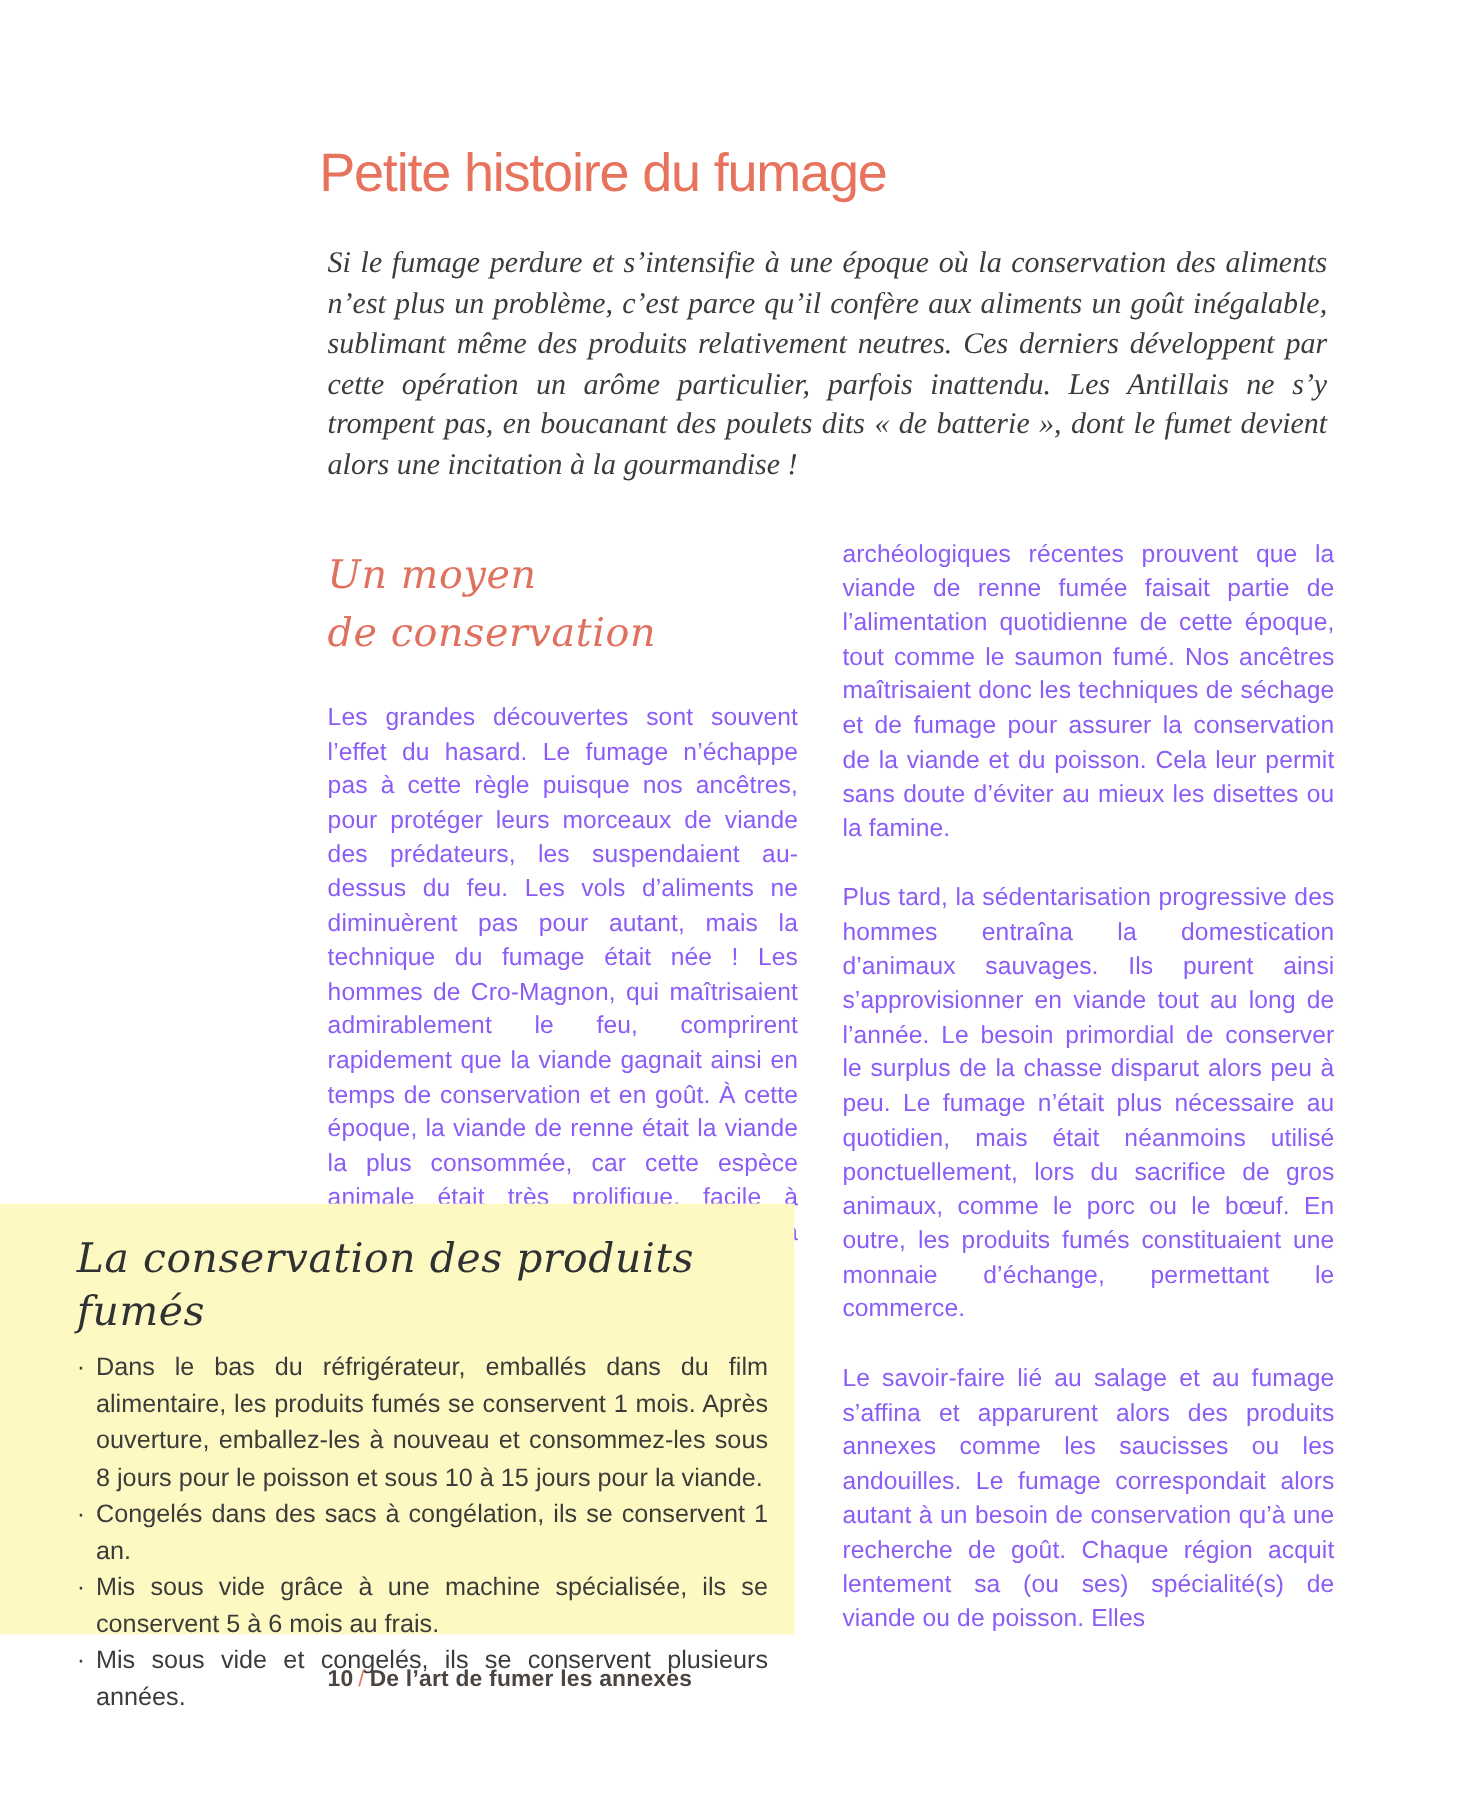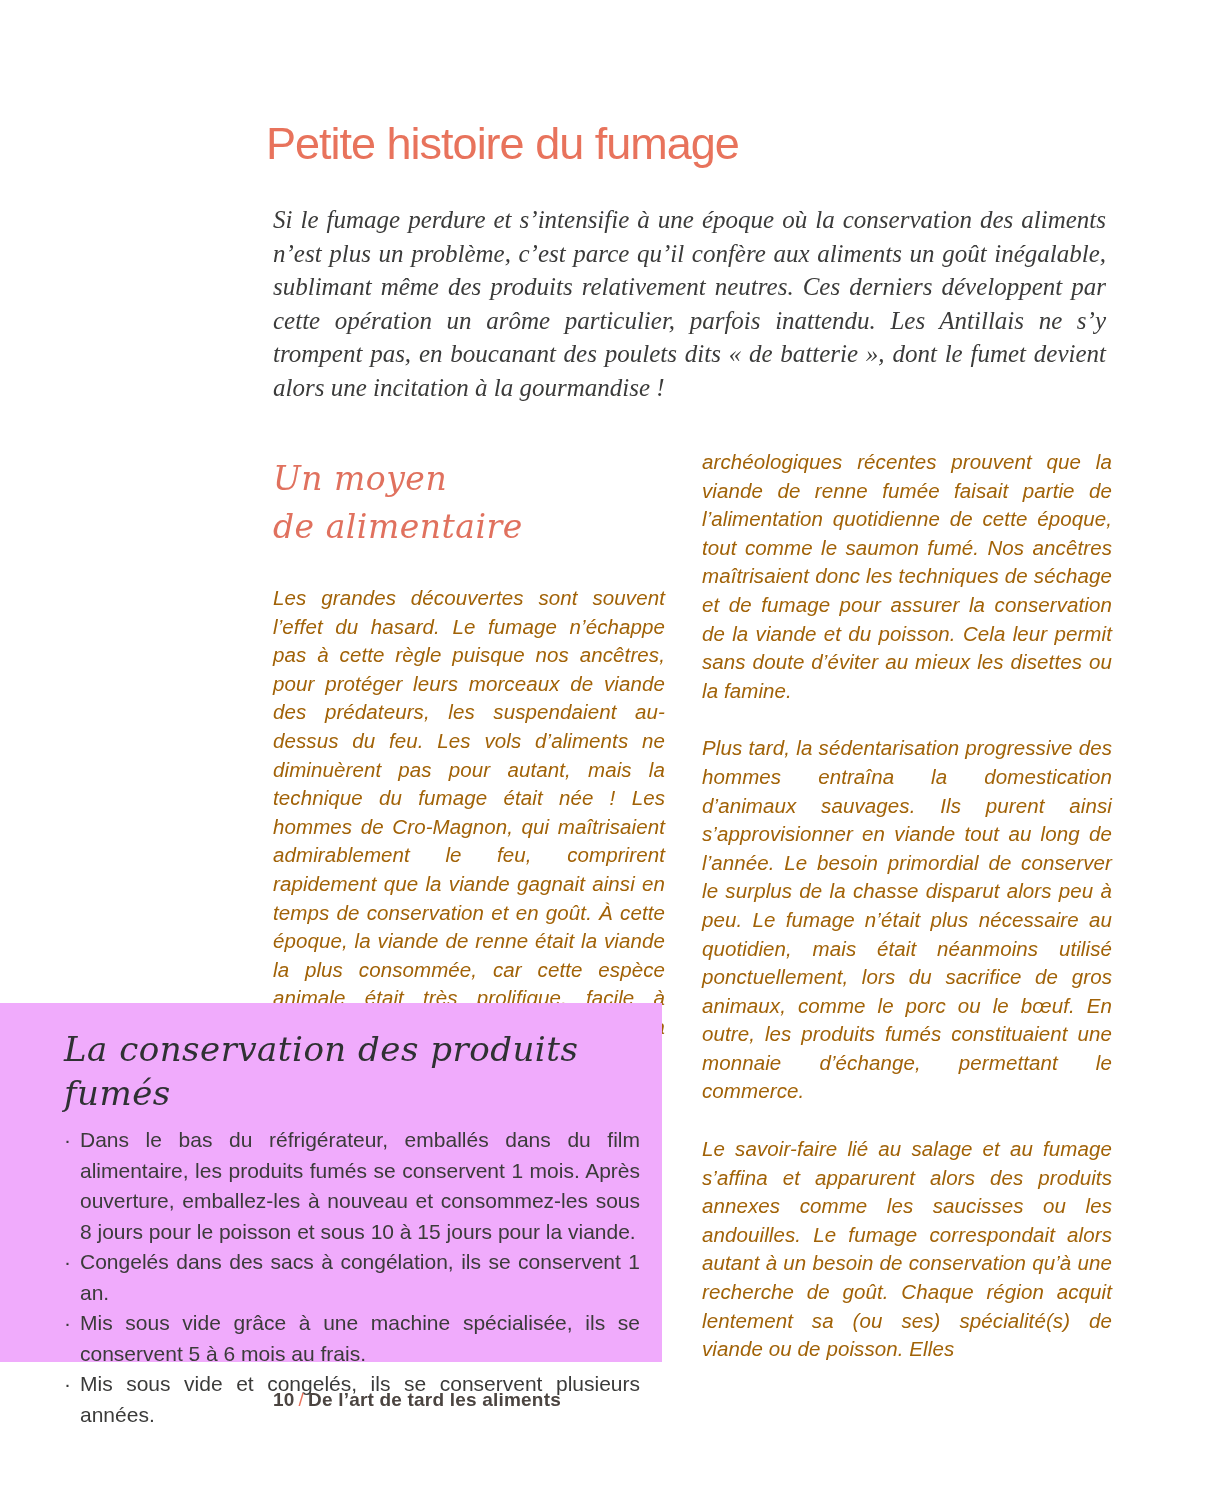--- a/index.html
+++ b/index.html
@@ -48,25 +48,24 @@
     position: absolute;
     left: 273px;
     top: 455px;
     width: 392px;
   }
   .body-par {
     font-family: "Liberation Sans", sans-serif;
     font-weight: 300;
     font-size: 20.5px;
     line-height: 28.6px;
-    color: #a16207;
+    color: #8b5cf6;
     text-align: justify;
     hyphens: auto;
     letter-spacing: 0.1px;
-    font-style: italic;
   }
   .col-left-par {
     position: absolute;
     left: 273px;
     top: 584px;
     width: 392px;
   }
   .col-right {
     position: absolute;
     left: 702px;
@@ -79,21 +78,21 @@
   }
   .col-right .body-par + .body-par {
     margin-top: 29px;
   }
   .info-box {
     position: absolute;
     left: 0;
     top: 1003px;
     width: 662px;
     height: 359px;
-    background: #f0abfc;
+    background: #fef9c3;
     padding: 24px 22px 0 64px;
   }
   .info-box-heading {
     font-family: "DejaVu Serif", cursive;
     font-style: italic;
     font-size: 34px;
     line-height: 44px;
     color: #2f3133;
     letter-spacing: 0.5px;
     margin-bottom: 10px;
@@ -130,21 +129,21 @@
 <body>
 
 <div class="page">
 
   <h1 class="page-title">Petite histoire du fumage</h1>
 
   <p class="intro">Si le fumage perdure et s’intensifie à une époque où la conservation des aliments n’est plus un problème, c’est parce qu’il confère aux aliments un goût inégalable, sublimant même des produits relativement neutres. Ces derniers développent par cette opération un arôme particulier, parfois inattendu. Les Antillais ne s’y trompent pas, en boucanant des poulets dits « de batterie », dont le fumet devient alors une incitation à la gourmandise !</p>
 
   <div class="col-left-heading script-heading">
     <div>Un moyen</div>
-    <div>de alimentaire</div>
+    <div>de conservation</div>
   </div>
 
   <p class="col-left-par body-par">Les grandes découvertes sont souvent l’effet du hasard. Le fumage n’échappe pas à cette règle puisque nos ancêtres, pour protéger leurs morceaux de viande des prédateurs, les suspendaient au-dessus du feu. Les vols d’aliments ne diminuèrent pas pour autant, mais la technique du fumage était née ! Les hommes de Cro-Magnon, qui maîtrisaient admirablement le feu, comprirent rapidement que la viande gagnait ainsi en temps de conservation et en goût. À cette époque, la viande de renne était la viande la plus consommée, car cette espèce animale était très prolifique, facile à attraper et consommable du museau à la queue. Des fouilles</p>
 
   <div class="col-right">
     <p class="body-par">archéologiques récentes prouvent que la viande de renne fumée faisait partie de l’alimentation quotidienne de cette époque, tout comme le saumon fumé. Nos ancêtres maîtrisaient donc les techniques de séchage et de fumage pour assurer la conservation de la viande et du poisson. Cela leur permit sans doute d’éviter au mieux les disettes ou la famine.</p>
 
 
     <p class="body-par">Plus tard, la sédentarisation progressive des hommes entraîna la domestication d’animaux sauvages. Ils purent ainsi s’approvisionner en viande tout au long de l’année. Le besoin primordial de conserver le surplus de la chasse disparut alors peu à peu. Le fumage n’était plus nécessaire au quotidien, mais était néanmoins utilisé ponctuellement, lors du sacrifice de gros animaux, comme le porc ou le bœuf. En outre, les produits fumés constituaient une monnaie d’échange, permettant le commerce.</p>
 
@@ -167,16 +166,16 @@
         <span>Mis sous vide grâce à une machine spécialisée, ils se conservent 5 à 6 mois au frais.</span>
       </div>
       <div class="bullet-item">
         <span class="bullet-marker">·</span>
         <span>Mis sous vide et congelés, ils se conservent plusieurs années.</span>
       </div>
     </div>
   </div>
 
   <div class="footer">
-    <span>10</span><span class="slash">/</span><span>De l’art de tard les aliments</span>
+    <span>10</span><span class="slash">/</span><span>De l’art de fumer les annexes</span>
   </div>
 
 </div>
 
 </body></html>

